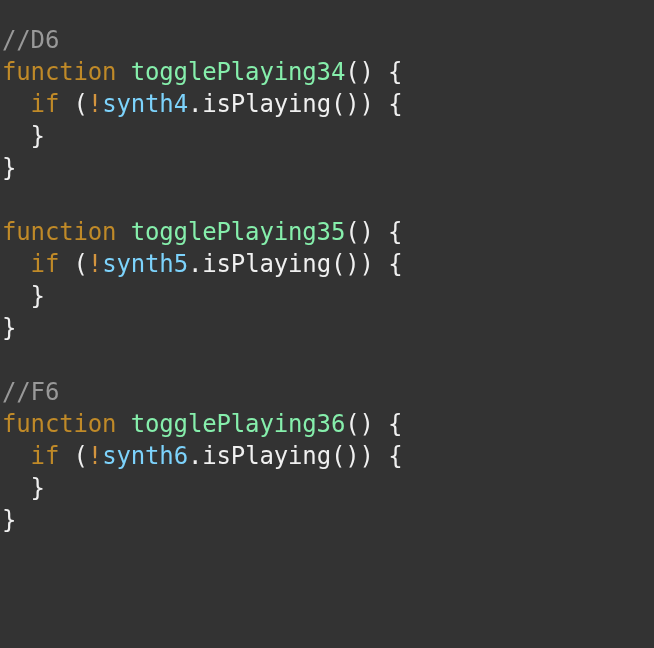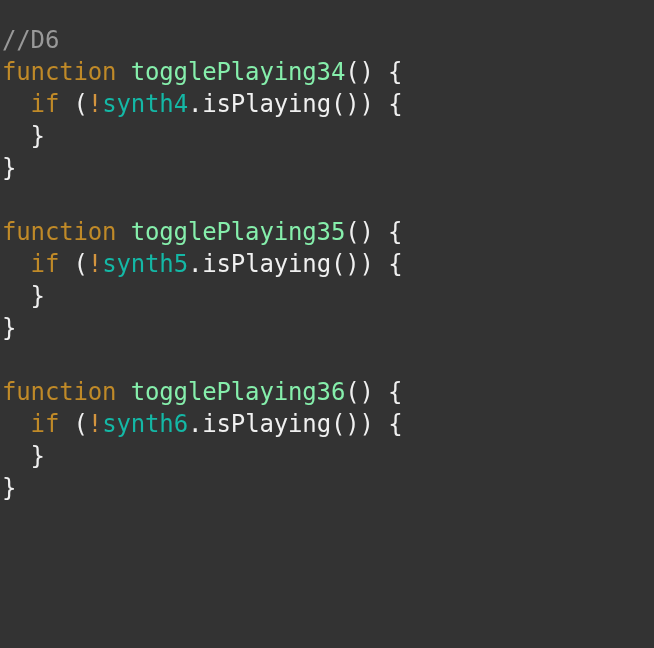--- a/index.html
+++ b/index.html
@@ -37,21 +37,21 @@
   }
 
   .code-line.blank {
     height: 32px;
   }
 
   
   .tok-comment { color: #999999; }
   .tok-keyword { color: #c08a28; }
   .tok-fnname  { color: #86efac; }
-  .tok-object  { color: #14b8a6; }
+  .tok-object  { color: #7dd3fc; }
   .tok-op      { color: #d4953f; }
   .tok-plain   { color: #f0f0f0; }
 </style>
 </head>
 <body>
 
 <div id="code-editor">
 
   <div class="code-block">
     <span class="code-line"><span class="tok-comment">//D6</span></span>
@@ -66,19 +66,20 @@
   <div class="code-block">
     <span class="code-line"><span class="tok-keyword">function</span><span class="tok-plain"> </span><span class="tok-fnname">togglePlaying35</span><span class="tok-plain">() {</span></span>
     <span class="code-line"><span class="tok-plain">  </span><span class="tok-keyword">if</span><span class="tok-plain"> (</span><span class="tok-op">!</span><span class="tok-object">synth5</span><span class="tok-plain">.isPlaying()) {</span></span>
     <span class="code-line"><span class="tok-plain">  }</span></span>
     <span class="code-line"><span class="tok-plain">}</span></span>
   </div>
 
   <span class="code-line blank"> </span>
 
   <div class="code-block">
+    <span class="code-line"><span class="tok-comment">//F6</span></span>
     <span class="code-line"><span class="tok-keyword">function</span><span class="tok-plain"> </span><span class="tok-fnname">togglePlaying36</span><span class="tok-plain">() {</span></span>
     <span class="code-line"><span class="tok-plain">  </span><span class="tok-keyword">if</span><span class="tok-plain"> (</span><span class="tok-op">!</span><span class="tok-object">synth6</span><span class="tok-plain">.isPlaying()) {</span></span>
     <span class="code-line"><span class="tok-plain">  }</span></span>
     <span class="code-line"><span class="tok-plain">}</span></span>
   </div>
 
 </div>
 
 </body></html>

